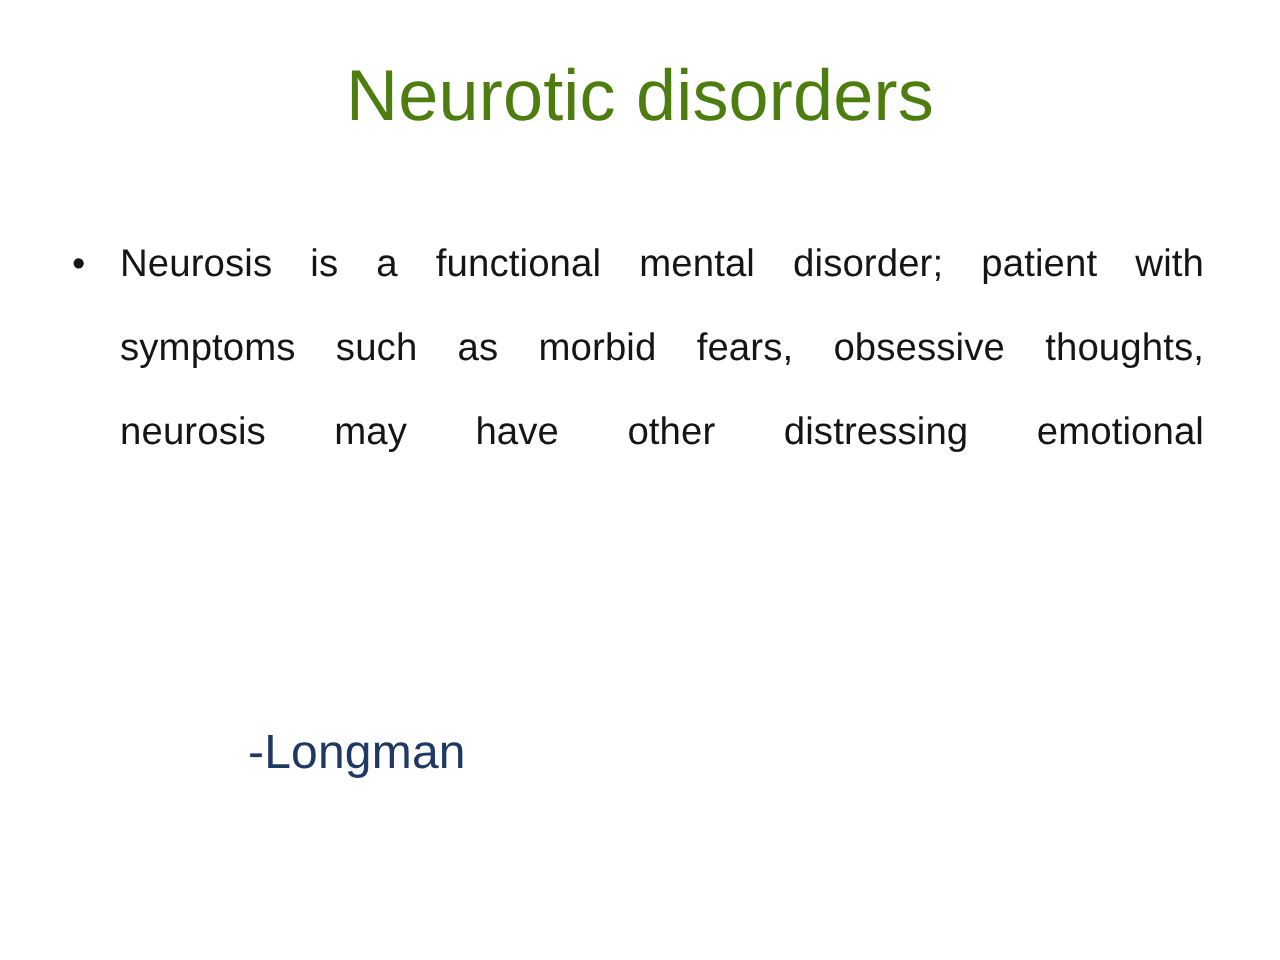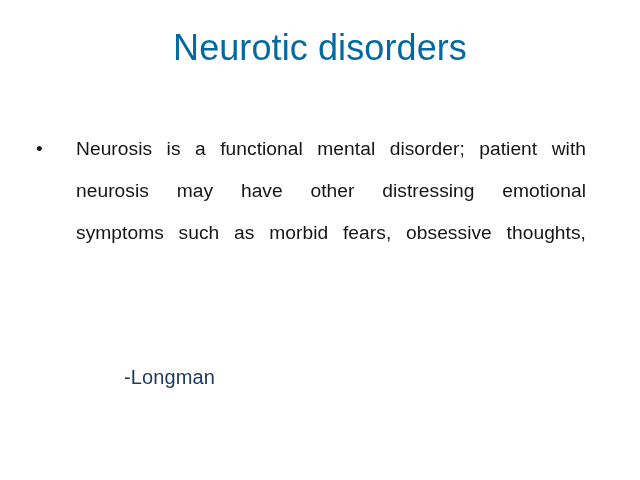--- a/index.html
+++ b/index.html
@@ -23,21 +23,21 @@
   #slide-title {
     position: absolute;
     left: 0;
     top: 26px;
     width: 640px;
     text-align: center;
     font-family: "Liberation Sans", "DejaVu Sans", sans-serif;
     font-size: 36px;
     font-weight: 400;
     line-height: 44px;
-    color: #0369a1;
+    color: #4d7c0f;
     letter-spacing: 0.1px;
     white-space: nowrap;
   }
 
   
   #body-block {
     position: absolute;
     left: 0;
     top: 112px;
     width: 640px;
@@ -64,63 +64,63 @@
   .bullet-text {
     display: block;
     font-family: "Liberation Sans", "DejaVu Sans", sans-serif;
     font-size: 19.2px;
     line-height: 42px;
     color: #151515;
     text-align: justify;
     text-justify: inter-word;
     letter-spacing: 0.05px;
     word-spacing: 0.2px;
-    margin: 16px;
+    margin: 0;
   }
 
   
   .justified-line {
     display: block;
     text-align: justify;
     text-align-last: justify;
     white-space: normal;
   }
   .justified-line.last-line {
     text-align-last: left;
   }
 
   
   #attribution {
     position: absolute;
     left: 124px;
     top: 364px;
     font-family: "Liberation Sans", "DejaVu Sans", sans-serif;
-    font-size: 20px;
+    font-size: 24px;
     line-height: 26px;
     color: #1f3864;
     letter-spacing: 0.1px;
     white-space: nowrap;
   }
 </style>
 </head>
 <body>
 
 <div id="slide">
 
   <div id="slide-title">Neurotic disorders</div>
 
   <div id="body-block">
     <div class="bullet-item">
 
       <span class="bullet-marker">•</span>
 
       <span class="bullet-text">
         <span class="justified-line">Neurosis is a functional mental disorder; patient with</span>
+        <span class="justified-line">symptoms such as morbid fears, obsessive thoughts,</span>
         <span class="justified-line">neurosis may have other distressing emotional</span>
-        <span class="justified-line">symptoms such as morbid fears, obsessive thoughts,</span>
       </span>
 
     </div>
   </div>
 
   <div id="attribution">-Longman</div>
 
 </div>
 
 </body></html>

